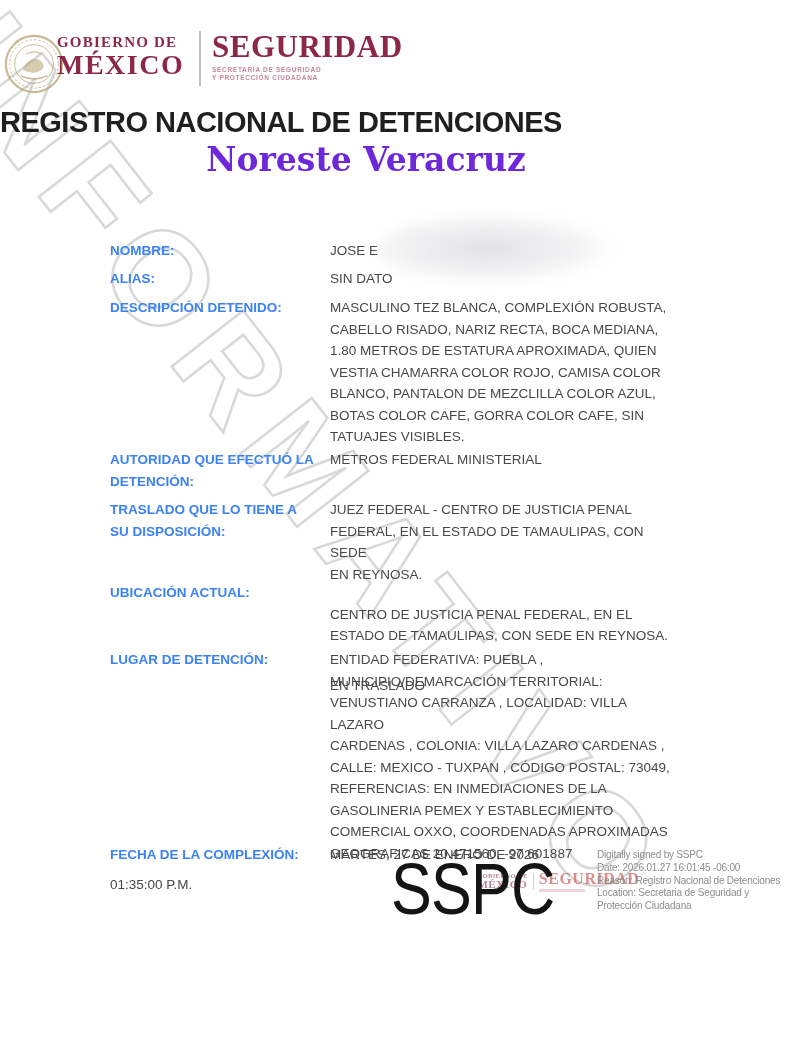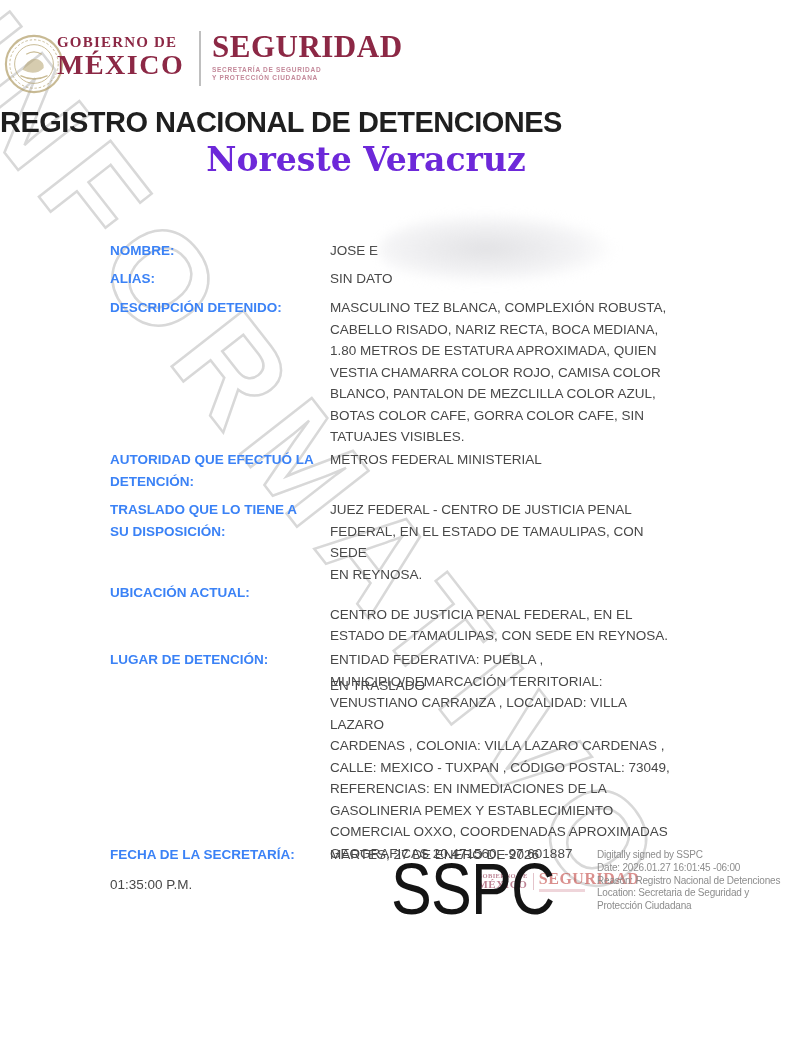--- a/index.html
+++ b/index.html
@@ -171,21 +171,21 @@
 VENUSTIANO CARRANZA , LOCALIDAD: VILLA LAZARO
 CARDENAS , COLONIA: VILLA LAZARO CARDENAS ,
 CALLE: MEXICO - TUXPAN , CÓDIGO POSTAL: 73049,
 REFERENCIAS: EN INMEDIACIONES DE LA
 GASOLINERIA PEMEX Y ESTABLECIMIENTO
 COMERCIAL OXXO, COORDENADAS APROXIMADAS
 GEOGRAFICAS 20.471560, -97.601887</div>
   </div>
 
   <div class="row row-fecha">
-    <div class="label">FECHA DE LA SECRETARÍA:</div>
+    <div class="label">FECHA DE LA COMPLEXIÓN:</div>
     <div class="value">MARTES, 27 DE ENERO DE 2026</div>
   </div>
 
   <div class="row row-hora">
     <div class="value">01:35:00 P.M.</div>
   </div>
 
   <div class="smudge"></div>
 
   <div class="stamp-logo">

